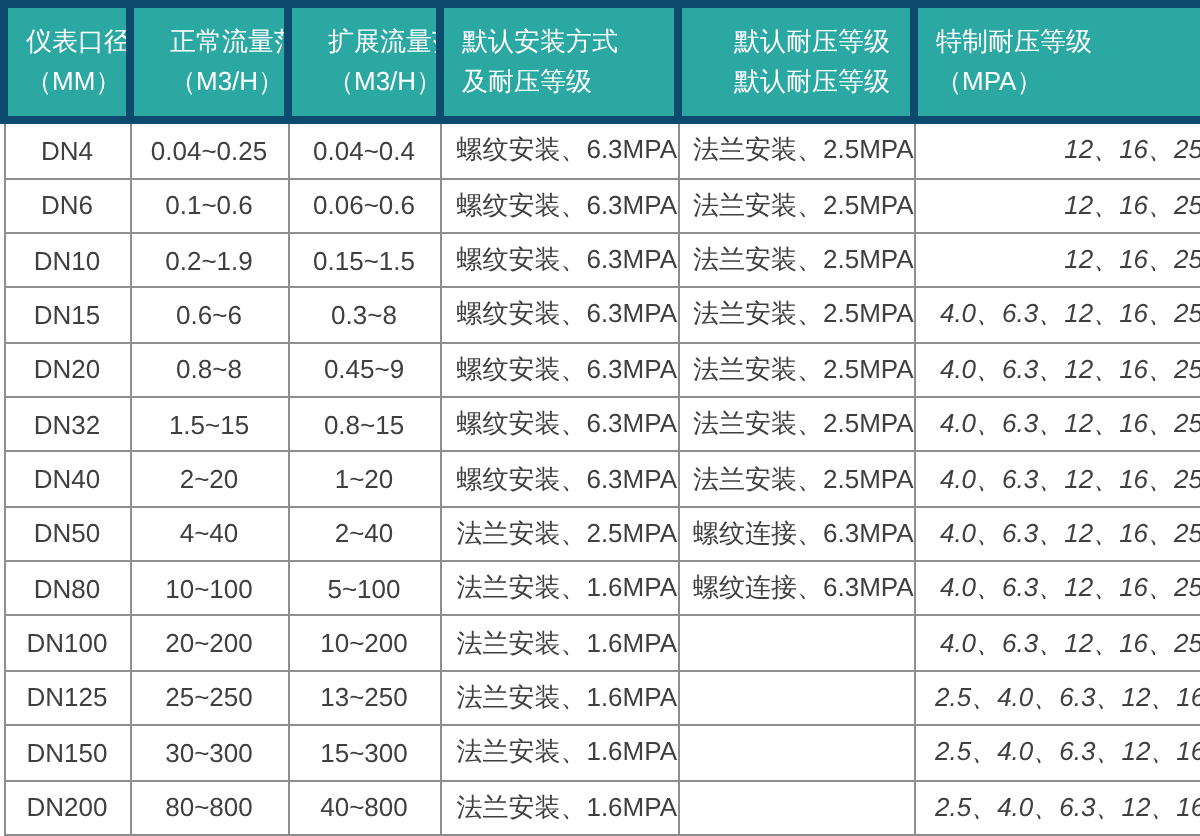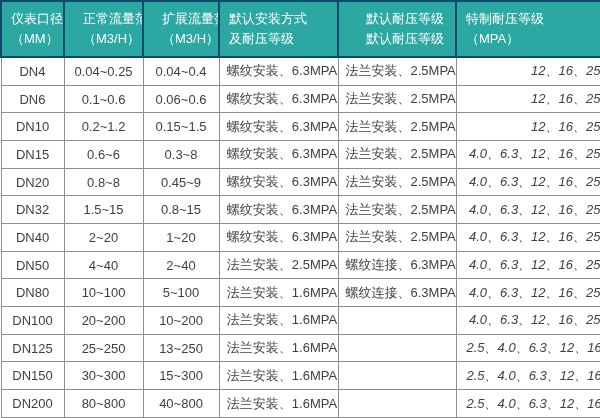--- a/index.html
+++ b/index.html
@@ -20,21 +20,21 @@
     height: 418px;
     background: #ffffff;
     border: 1px solid #7d7d7d;
   }
   
   thead th {
     background: #2CA8A3;
     color: #ffffff;
     font-size: 13px;
     font-weight: normal;
-    border: 2px solid #0c4a6e;
+    border: 4px solid #0c4a6e;
     padding: 4px 2px;
     height: 46px;
     vertical-align: middle;
     white-space: nowrap;
     overflow: hidden;
   }
   thead th .hl {
     display: block;
     line-height: 20px;
   }
@@ -55,21 +55,21 @@
     padding: 0;
     vertical-align: middle;
     white-space: nowrap;
     overflow: hidden;
   }
   tbody td.c0, tbody td.c1, tbody td.c2 {
     text-align: center;
     margin-left: 40px;
   }
   tbody td.c3, tbody td.c4 {
-    text-align: center;
+    text-align: right;
     padding-left: 7px;
   }
   tbody td.c5 {
     text-align: right;
     padding-left: 10px;
     font-style: italic;
   }
 </style>
 </head>
 <body>
@@ -123,21 +123,21 @@
       <tr>
         <td class="c0">DN6</td>
         <td class="c1">0.1~0.6</td>
         <td class="c2">0.06~0.6</td>
         <td class="c3">螺纹安装、6.3MPA</td>
         <td class="c4">法兰安装、2.5MPA</td>
         <td class="c5">12、16、25</td>
       </tr>
       <tr>
         <td class="c0">DN10</td>
-        <td class="c1">0.2~1.2</td>
+        <td class="c1">0.2~1.9</td>
         <td class="c2">0.15~1.5</td>
         <td class="c3">螺纹安装、6.3MPA</td>
         <td class="c4">法兰安装、2.5MPA</td>
         <td class="c5">12、16、25</td>
       </tr>
       <tr>
         <td class="c0">DN15</td>
         <td class="c1">0.6~6</td>
         <td class="c2">0.3~8</td>
         <td class="c3">螺纹安装、6.3MPA</td>

